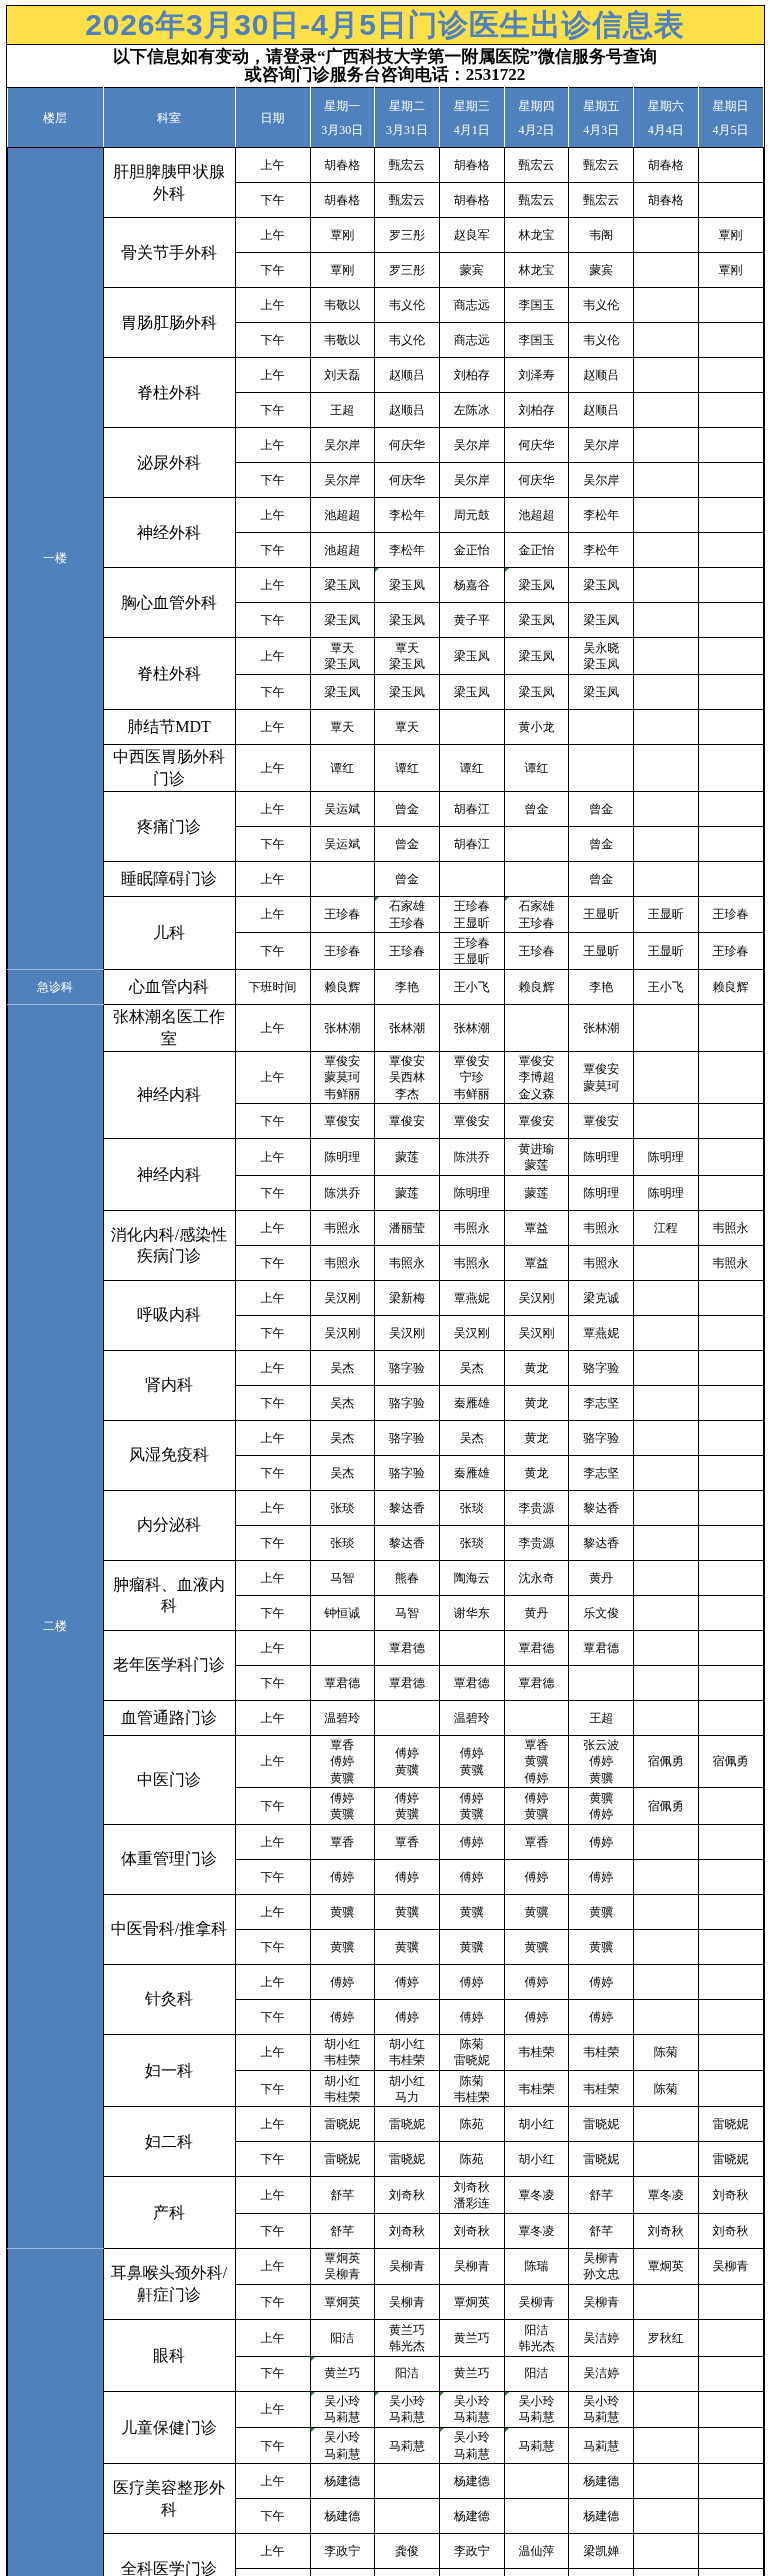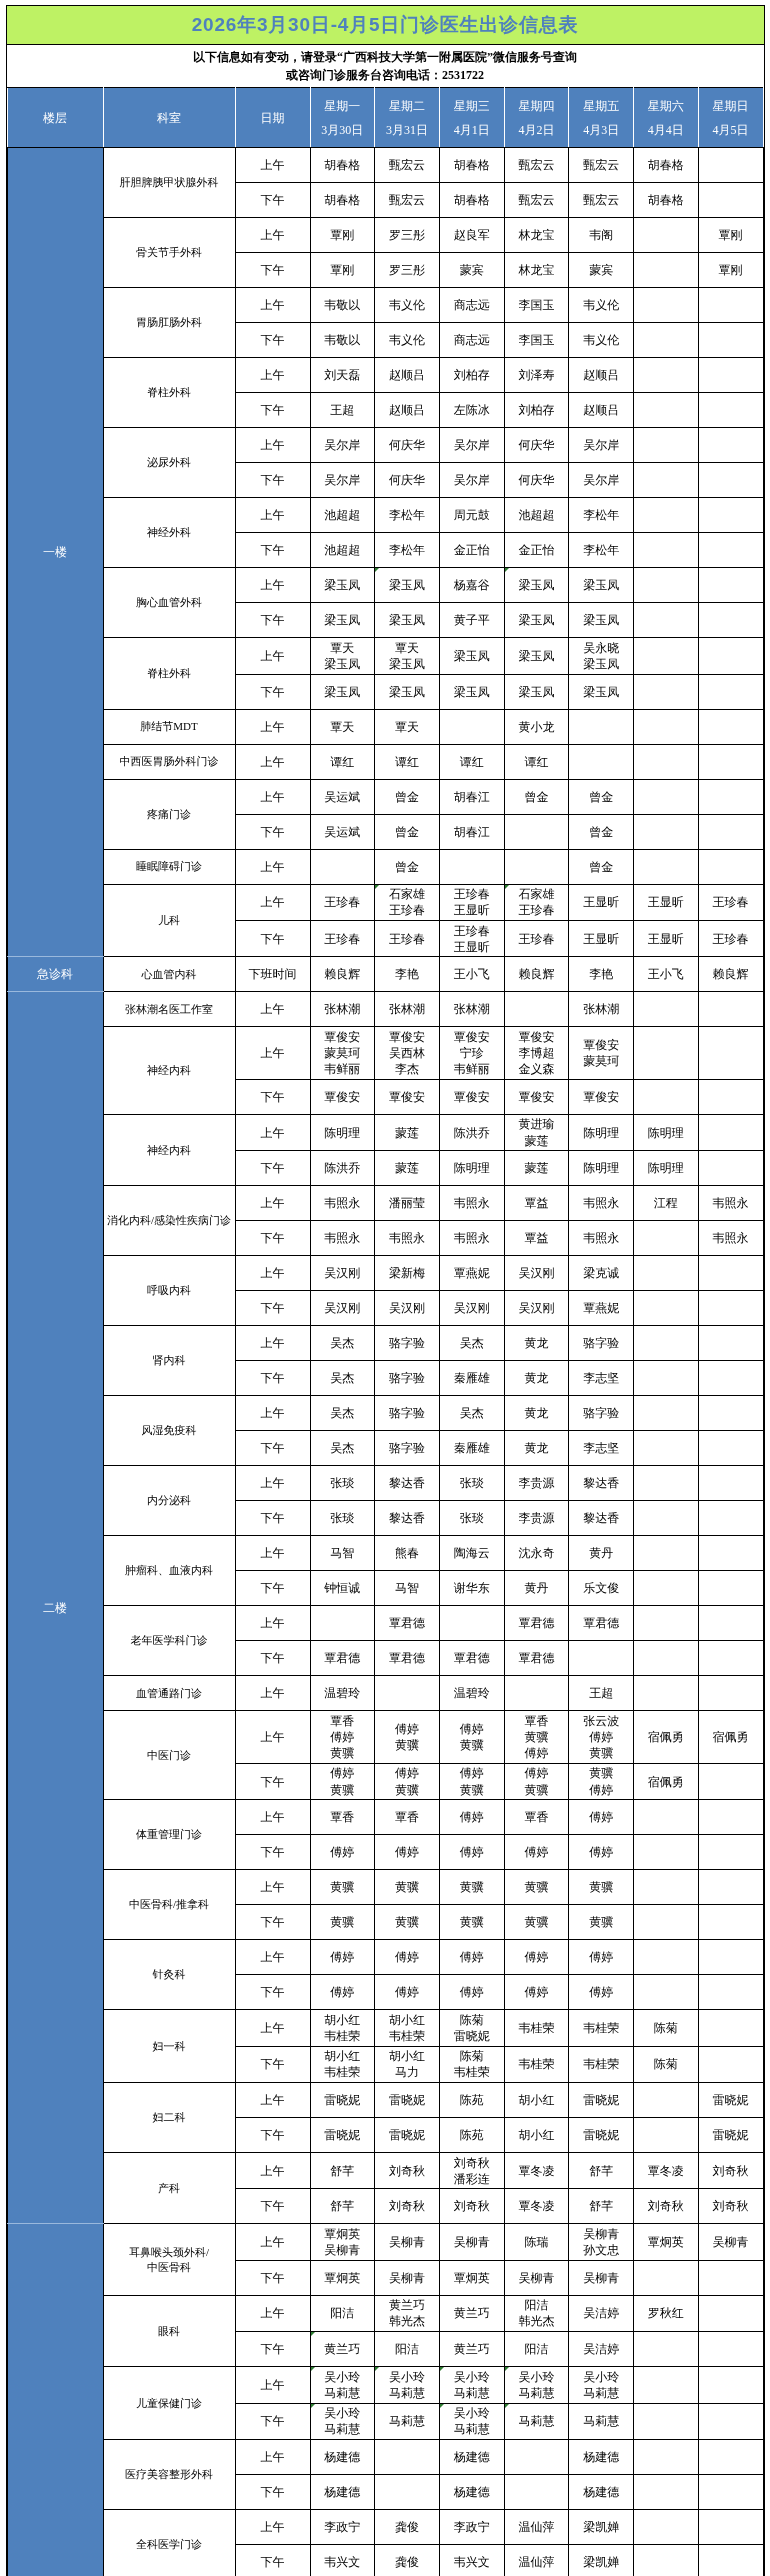--- a/index.html
+++ b/index.html
@@ -1,25 +1,25 @@
 <!DOCTYPE html>
 <html style="font-size:12px"><head>
 <meta charset="utf-8">
 <style>
   html,body{margin:0;padding:0;background:#ffffff;}
   body{width:770px;font-family:"Liberation Serif",serif;-webkit-font-smoothing:antialiased;}
   .sheet{width:757px;margin:4.5px auto 7.5px auto;border:1.5px solid #000;}
   .title{
-    background:#bef264;color:#4f81bd;
+    background:#fde047;color:#4f81bd;
     font-family:"Liberation Sans",sans-serif;font-weight:bold;
-    font-size:19px;text-align:center;line-height:38px;height:38px;
+    font-size:30px;text-align:center;line-height:38px;height:38px;
     border-bottom:1.5px solid #000;letter-spacing:0.8px;
   }
   .notice{
-    text-align:center;font-weight:bold;font-size:12px;color:#000;
+    text-align:center;font-weight:bold;font-size:17px;color:#000;
     padding:3.8px 0 3px 0;line-height:18px;background:#fff;
   }
   table{border-collapse:collapse;width:100%;table-layout:fixed;}
   col.c-floor{width:96px;} col.c-dept{width:132px;} col.c-date{width:75px;}
   th,td{
     border:0.8px solid #000;text-align:center;vertical-align:middle;
     padding:1.5px 0.8px;font-size:12px;line-height:1.35;white-space:pre-line;
     overflow:hidden;word-break:break-all;
   }
   thead th{
@@ -27,21 +27,21 @@
     border:1.5px solid #fff;border-top:0.8px solid #000;border-bottom:1.5px solid #000;
     height:56px;font-size:12px;
   }
   thead th .wk{margin-bottom:8px;}
   tbody tr{height:35px;}
   td.floor{
     background:#4f81bd;color:#ffffff;
     border:0.8px solid #9ab9dd;border-right:0.8px solid #000;border-left:1.5px solid #000;
     font-size:12px;
   }
-  td.dept{font-size:11px;padding:1.5px 2.3px;}
+  td.dept{font-size:16px;padding:1.5px 2.3px;}
   tr.dept-first td{border-top:1.5px solid #000;}
   tr.dept-first td.floor{border-top:0.8px solid #9ab9dd;}
   tr.group-first td.floor{border-top:1.5px solid #000;}
   td.note{position:relative;}
   td.note::before{
     content:"";position:absolute;top:0;left:0;width:0;height:0;
     border-top:4.5px solid #2e7d32;border-right:4.5px solid transparent;
   }
 </style>
 </head>
@@ -729,21 +729,21 @@
           <td>刘奇秋</td>
           <td>刘奇秋</td>
           <td>覃冬凌</td>
           <td>舒芊</td>
           <td>刘奇秋</td>
           <td>刘奇秋</td>
         </tr>
         <tr class="dept-first group-first">
           <td class="floor" rowspan="15"></td>
           <td class="dept" rowspan="2">耳鼻喉头颈外科/
-中医骨科</td>
+鼾症门诊</td>
           <td>上午</td>
           <td>覃炯英
 吴柳青</td>
           <td>吴柳青</td>
           <td>吴柳青</td>
           <td>陈瑞</td>
           <td>吴柳青
 孙文忠</td>
           <td>覃炯英</td>
           <td>吴柳青</td>

